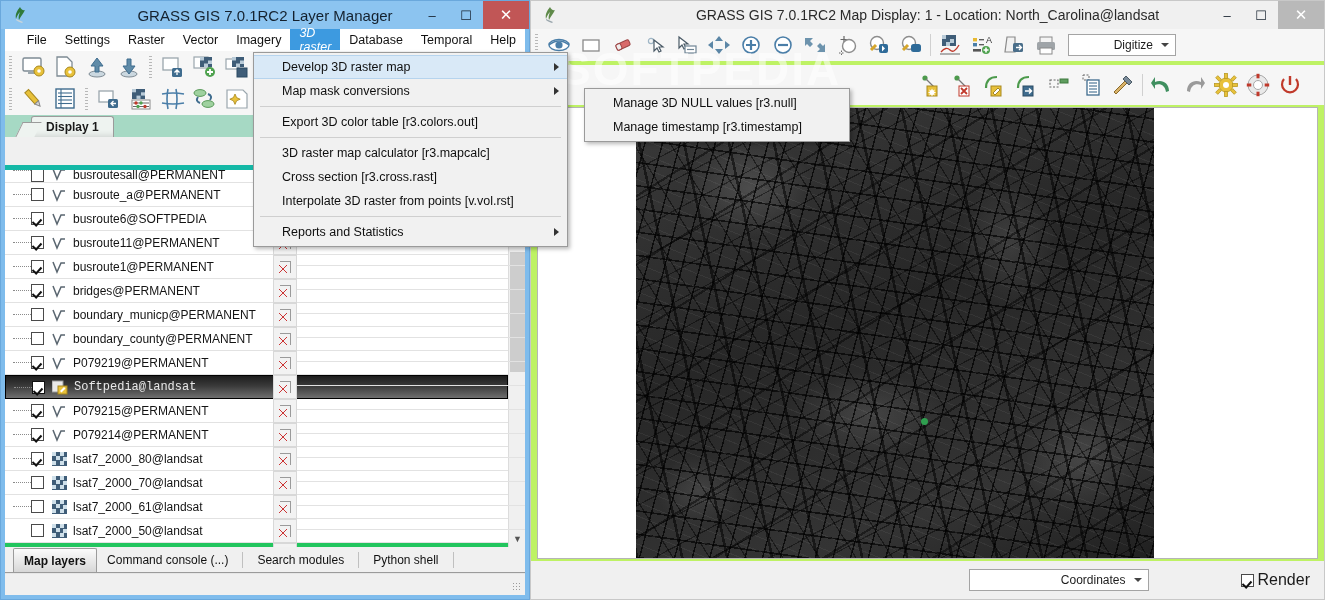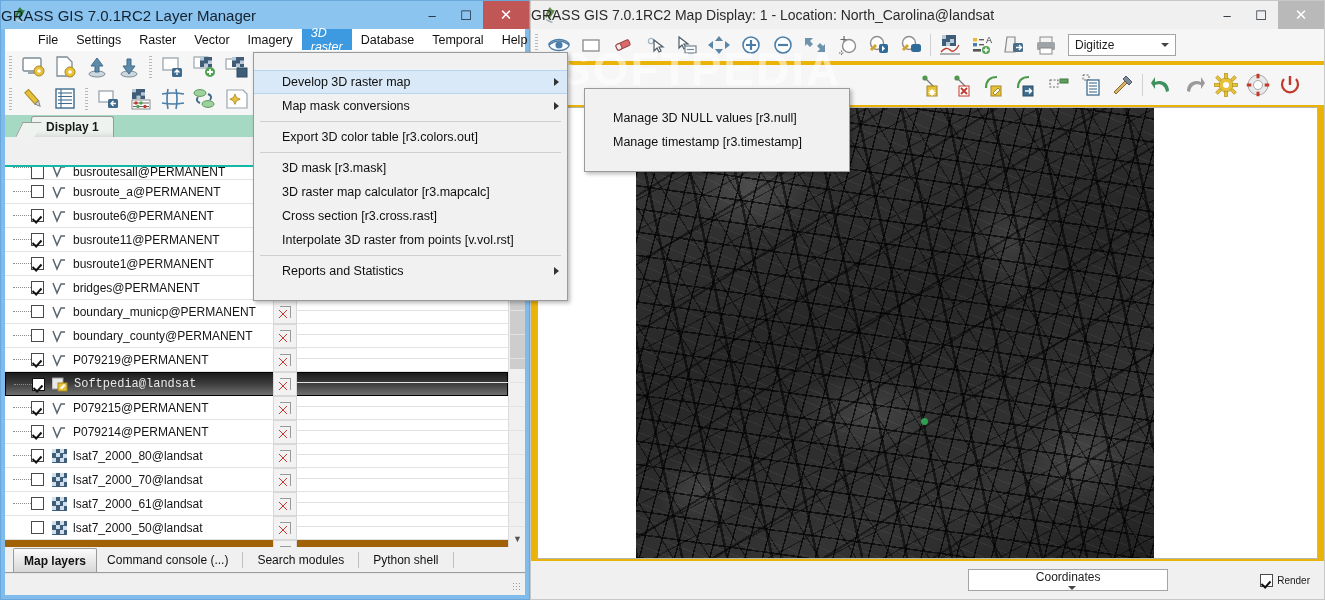--- a/index.html
+++ b/index.html
@@ -19,21 +19,21 @@
 
   .titlebar {
     height: 28px; display: flex; align-items: center;
     position: relative;
   }
   .titlebar .tb-icon {
     width: 22px; height: 22px; margin-left: 8px;
     display: flex; align-items: center; justify-content: center;
   }
   .titlebar .tb-title {
-    position: absolute; left: 0; right: 0; text-align: left;
+    position: absolute; left: 0; right: 0; text-align: center;
     font-size: 15px; color: #14212e; pointer-events: none;
     font-family: "Liberation Sans", sans-serif;
   }
   .tb-buttons { position: absolute; right: 0; top: 0; height: 28px; display: flex; }
   .tb-btn {
     width: 34px; height: 28px;
     display: flex; align-items: center; justify-content: center;
     font-size: 13px; color: #16222e;
   }
   .tb-btn.close { width: 46px; color: #ffffff; font-size: 15px; }
@@ -49,20 +49,21 @@
   #lm-body {
     position: absolute; left: 4px; top: 28px; right: 4px; bottom: 4px;
     background: #f0f0f0;
   }
 
   
   .menubar {
     height: 22px; display: flex; align-items: stretch;
     background: #ffffff; border-bottom: 1px solid #ffffff;
     padding-left: 24px;
+    justify-content: flex-end;
   }
   .menu-item {
     padding: 0 9px; display: flex; align-items: center;
     font-size: 12.5px; color: #111;
   }
   .menu-item.active { background: #3d9ae0; color: #ffffff; font-style: italic; }
 
   
   .toolrow {
     height: 32px; display: flex; align-items: center;
@@ -98,21 +99,21 @@
   .disp-tabstrip::before {
     content: ""; position: absolute; left: 14px; bottom: 0;
     width: 18px; height: 14px;
     border-left: 1px solid #9b9b9b; border-top: 1px solid #9b9b9b;
     transform: skewX(-26deg); background: #eef3f0;
   }
 
   
   #treewrap {
     position: absolute; left: 0; right: 0; top: 136px; bottom: 48px;
-    background: #a16207; border-top: 2px solid #14b8a6;
+    background: #22c55e; border-top: 5px solid #14b8a6;
     overflow: hidden;
   }
   .tree-rows { position: absolute; left: 0; top: 0; right: 17px; bottom: 0; }
   .lrow {
     height: 24px; display: flex; align-items: center;
     border-bottom: 1px solid #e2e2e2; background: #ffffff;
     position: relative;
   }
   .lrow .dots {
     width: 26px; height: 24px; display: flex; align-items: center;
@@ -208,39 +209,39 @@
     position: absolute; right: 3px; bottom: 3px; width: 10px; height: 10px;
     background-image:
       radial-gradient(#9b9b9b 40%, transparent 41%);
     background-size: 3px 3px;
   }
 
   
   .popup {
     position: absolute; background: #f1f1f1;
     border: 1px solid #9a9a9a; box-shadow: 2px 2px 4px rgba(0,0,0,.28);
-    padding: 17px 0; z-index: 60;
+    padding: 2px 0; z-index: 60;
   }
   .pitem {
     height: 24px; display: flex; align-items: center;
     padding: 0 10px 0 28px; font-size: 12.5px; color: #0f0f0f;
     white-space: nowrap; position: relative;
   }
   .pitem.hl { background: #d9e9f7; border-top: 1px solid #b6d4ee; border-bottom: 1px solid #b6d4ee; }
   .pitem .arrow {
     position: absolute; right: 8px; top: 50%; transform: translateY(-50%);
     width: 0; height: 0; border-left: 5px solid #333;
     border-top: 4px solid transparent; border-bottom: 4px solid transparent;
   }
   .psep { height: 1px; background: #cfcfcf; margin: 3px 6px; }
 
   
   #md {
     left: 530px; top: 0; width: 795px; height: 600px;
-    background: #eab308; border: 1px solid #c8c8c8;
+    background: #bef264; border: 1px solid #c8c8c8;
   }
   #md .titlebar { background: #f0f0f0; }
   #md .tb-title { font-size: 14px; color: #2a2a2a; }
   #md .tb-btn.close { background: #b9b9b9; color: #fff; }
   #md-body { position: absolute; left: 0; top: 28px; right: 0; bottom: 0; }
 
   .mapcanvas {
     position: absolute; left: 6px; top: 78px; right: 6px; bottom: 40px;
     background: #ffffff; border: 1px solid #b5b5b5;
   }
@@ -273,27 +274,27 @@
 
   .bottombar {
     position: absolute; left: 0; right: 0; bottom: 0; height: 38px;
     background: #f0f0f0; display: flex; align-items: center;
   }
   .combo {
     height: 22px; border: 1px solid #a4a4a4; background: #ffffff;
     display: flex; align-items: center; padding: 0 6px;
     font-size: 12px; color: #1c1c1c; position: relative;
   }
-  .combo .cv { flex: 1; white-space: nowrap; }
+  .combo .cv { flex: 1; white-space: nowrap; text-align: right; }
   .combo .carat {
     width: 0; height: 0; margin-left: 8px;
     border-top: 4px solid #444;
     border-left: 4px solid transparent; border-right: 4px solid transparent;
   }
-  .renderbox { display: flex; align-items: center; font-size: 10px; }
+  .renderbox { display: flex; align-items: center; font-size: 16px; }
   .renderbox .cbx { margin-right: 4px; }
 
   .wm { position: absolute; color: rgba(255,255,255,.55); font-weight: bold;
         font-size: 46px; letter-spacing: 2px; pointer-events: none; z-index: 55;
         font-family: "Liberation Sans", sans-serif; }
 </style>
 </head>
 <body>
 
 <div id="root">
@@ -551,21 +552,21 @@
       </div>
 
       <div class="mapcanvas">
         <div class="mapimg">
           <div class="greendot"></div>
         </div>
       </div>
 
       <div class="bottombar">
         <div style="flex:1"></div>
-        <div class="combo" style="width:200px;flex-direction:column;">
+        <div class="combo" style="width:180px;">
           <span class="cv">Coordinates</span>
           <span class="carat"></span>
         </div>
         <div style="width:92px"></div>
         <div class="renderbox">
           <span class="cbx on"></span>
           <span>Render</span>
         </div>
         <div style="width:14px"></div>
       </div>
@@ -776,21 +777,21 @@
             <div class="lrow">
               <span class="dots">
                 <i></i>
               </span>
               <span class="cbx on"></span>
               <span class="licon">
                 <svg width="16" height="14" viewBox="0 0 16 14">
                   <path d="M2 2 L6 12 L10 3 L14 3" stroke="#5a6670" stroke-width="1.5" fill="none"></path>
                 </svg>
               </span>
-              <span class="lname">busroute6@PERMANENT</span>
+              <span class="lname">busroute6@SOFTPEDIA</span>
             </div>
             <div class="lrow">
               <span class="dots">
                 <i></i>
               </span>
               <span class="cbx on"></span>
               <span class="licon">
                 <svg width="16" height="14" viewBox="0 0 16 14">
                   <path d="M2 2 L6 12 L10 3 L14 3" stroke="#5a6670" stroke-width="1.5" fill="none"></path>
                 </svg>
@@ -1072,23 +1073,20 @@
       <div class="pitem">
         <span>Map mask conversions</span>
         <span class="arrow"></span>
       </div>
       <div class="psep"></div>
       <div class="pitem">
         <span>Export 3D color table   [r3.colors.out]</span>
       </div>
       <div class="psep"></div>
       <div class="pitem">
-        <span>3D mask   [r3.mask]</span>
-      </div>
-      <div class="pitem">
         <span>3D raster map calculator   [r3.mapcalc]</span>
       </div>
       <div class="pitem">
         <span>Cross section   [r3.cross.rast]</span>
       </div>
       <div class="pitem">
         <span>Interpolate 3D raster from points   [v.vol.rst]</span>
       </div>
       <div class="psep"></div>
       <div class="pitem">

